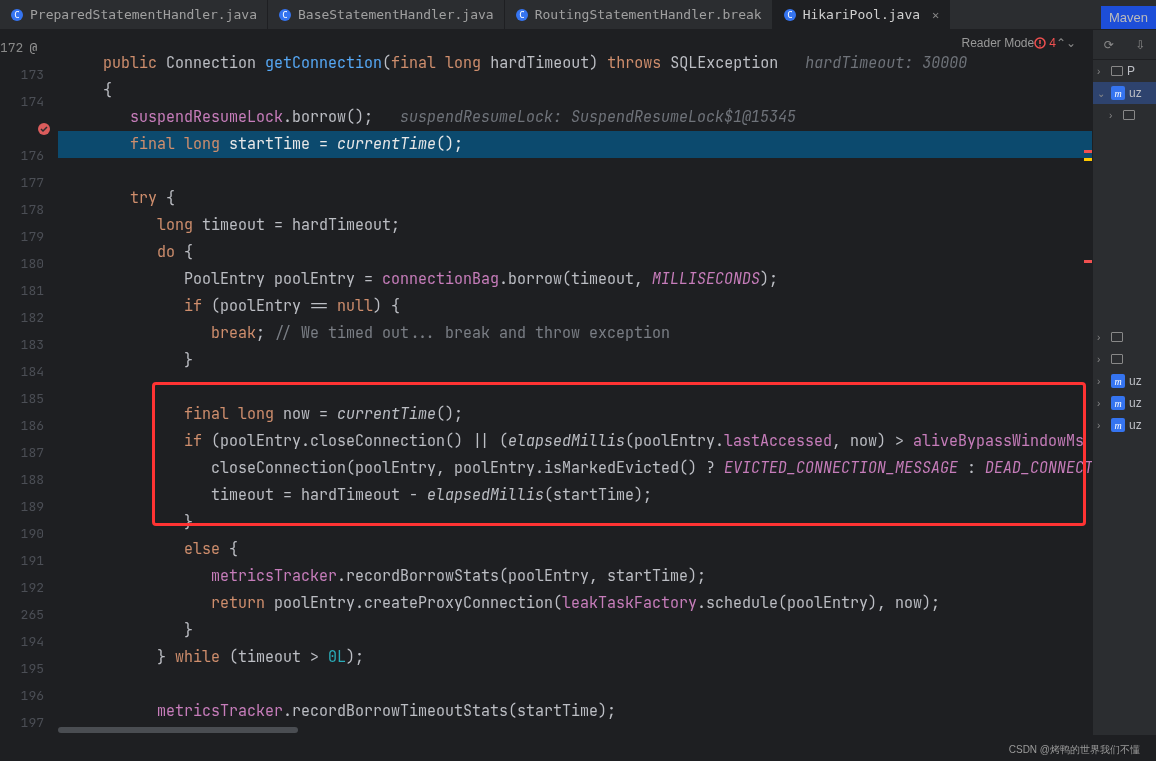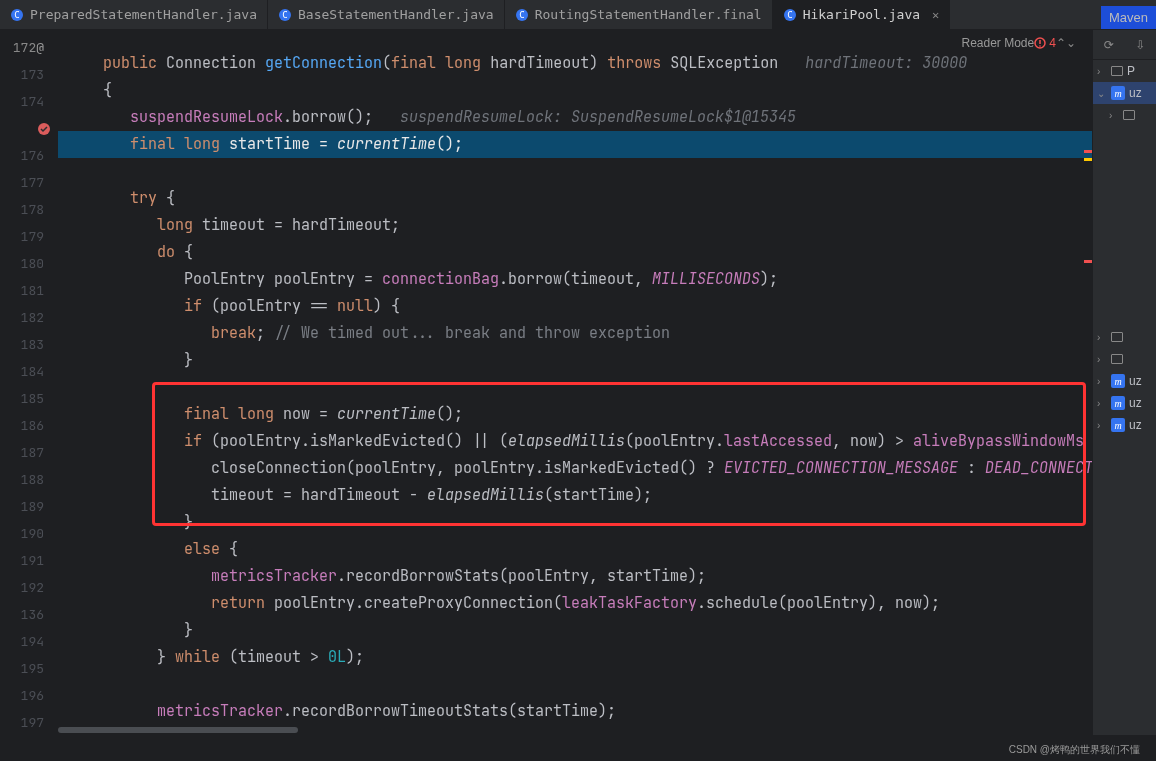--- a/index.html
+++ b/index.html
@@ -178,21 +178,21 @@
       </span>
     <span>BaseStatementHandler.java</span>
   </div>
   <div class="tab">
     <span class="tab-icon">
         <svg width="14" height="14">
           <circle cx="7" cy="7" r="6" fill="#3574f0"></circle>
           <text x="7" y="10" font-size="9" fill="#fff" text-anchor="middle">C</text>
         </svg>
       </span>
-    <span>RoutingStatementHandler.final</span>
+    <span>RoutingStatementHandler.break</span>
   </div>
   <div class="tab active">
     <span class="tab-icon">
         <svg width="14" height="14">
           <circle cx="7" cy="7" r="6" fill="#3574f0"></circle>
           <text x="7" y="10" font-size="9" fill="#fff" text-anchor="middle">C</text>
         </svg>
       </span>
     <span>HikariPool.java</span>
     <span class="tab-close">✕</span>
@@ -214,21 +214,21 @@
         <circle cx="6" cy="9" r="0.8" fill="#f05050"></circle>
       </svg>
     <span>4</span>
   </span>
   <span style="color:#888;">⌃⌄</span>
 </div>
 
 <div class="main">
 
   <div class="gutter">
-    <div class="ln" style="color:#888;display:flex;justify-content:flex-end;align-items:center;">
+    <div class="ln" style="color:#888;display:flex;align-items:center;gap:6px;">
         <span>172</span>
         <span style="color:#999;">@</span>
       </div>
     <div class="ln">173</div>
     <div class="ln">174</div>
     <div class="marker">
         <svg width="16" height="16">
           <circle cx="8" cy="8" r="6" fill="#db5c5c"></circle>
           <path d="M5 8 l2 2 l4 -4" stroke="#2b2d30" stroke-width="1.5" fill="none"></path>
         </svg>
@@ -243,21 +243,21 @@
     <div class="ln">183</div>
     <div class="ln">184</div>
     <div class="ln">185</div>
     <div class="ln">186</div>
     <div class="ln">187</div>
     <div class="ln">188</div>
     <div class="ln">189</div>
     <div class="ln">190</div>
     <div class="ln">191</div>
     <div class="ln">192</div>
-    <div class="ln">136</div>
+    <div class="ln">265</div>
     <div class="ln">194</div>
     <div class="ln">195</div>
     <div class="ln">196</div>
     <div class="ln">197</div>
   </div>
 
   <div class="code">
     <div class="line">   <span class="kw">public</span> <span class="type">Connection</span> <span class="mname">getConnection</span><span>(</span><span class="kw">final long</span><span> hardTimeout) </span><span class="kw">throws</span><span> SQLException   </span><span class="hint">hardTimeout: 30000</span></div>
     <div class="line">   <span>{</span></div>
     <div class="line">      <span class="field">suspendResumeLock</span><span>.borrow();   </span><span class="hint">suspendResumeLock: SuspendResumeLock$1@15345</span></div>
@@ -265,21 +265,21 @@
     <div class="line"> </div>
     <div class="line">      <span class="kw">try</span><span> {</span></div>
     <div class="line">         <span class="kw">long </span><span>timeout = hardTimeout;</span></div>
     <div class="line">         <span class="kw">do</span><span> {</span></div>
     <div class="line">            <span>PoolEntry poolEntry = </span><span class="field">connectionBag</span><span>.borrow(timeout, </span><span class="const">MILLISECONDS</span><span>);</span></div>
     <div class="line">            <span class="kw">if </span><span>(poolEntry == </span><span class="kw">null</span><span>) {</span></div>
     <div class="line">               <span class="kw">break</span><span>; </span><span class="comment">// We timed out... break and throw exception</span></div>
     <div class="line">            <span>}</span></div>
     <div class="line"> </div>
     <div class="line">            <span class="kw">final long </span><span>now = </span><span class="italic">currentTime</span><span>();</span></div>
-    <div class="line">            <span class="kw">if </span><span>(poolEntry.isMarkedEvicted() || (</span><span class="italic">elapsedMillis</span><span>(poolEntry.</span><span class="field">lastAccessed</span><span>, now) &gt; </span><span class="field">aliveBypassWindowMs</span><span> &amp;&amp; !isConnectionAliv</span></div>
+    <div class="line">            <span class="kw">if </span><span>(poolEntry.closeConnection() || (</span><span class="italic">elapsedMillis</span><span>(poolEntry.</span><span class="field">lastAccessed</span><span>, now) &gt; </span><span class="field">aliveBypassWindowMs</span><span> &amp;&amp; !isConnectionAliv</span></div>
     <div class="line">               <span>closeConnection(poolEntry, poolEntry.isMarkedEvicted() ? </span><span class="const">EVICTED_CONNECTION_MESSAGE</span><span> : </span><span class="const">DEAD_CONNECTION_ME</span></div>
     <div class="line">               <span>timeout = hardTimeout - </span><span class="italic">elapsedMillis</span><span>(startTime);</span></div>
     <div class="line">            <span>}</span></div>
     <div class="line">            <span class="kw">else</span><span> {</span></div>
     <div class="line">               <span class="field">metricsTracker</span><span>.recordBorrowStats(poolEntry, startTime);</span></div>
     <div class="line">               <span class="kw">return </span><span>poolEntry.createProxyConnection(</span><span class="field">leakTaskFactory</span><span>.schedule(poolEntry), now);</span></div>
     <div class="line">            <span>}</span></div>
     <div class="line">         <span>} </span><span class="kw">while </span><span>(timeout &gt; </span><span class="num">0L</span><span>);</span></div>
     <div class="line"> </div>
     <div class="line">         <span class="field">metricsTracker</span><span>.recordBorrowTimeoutStats(startTime);</span></div>

